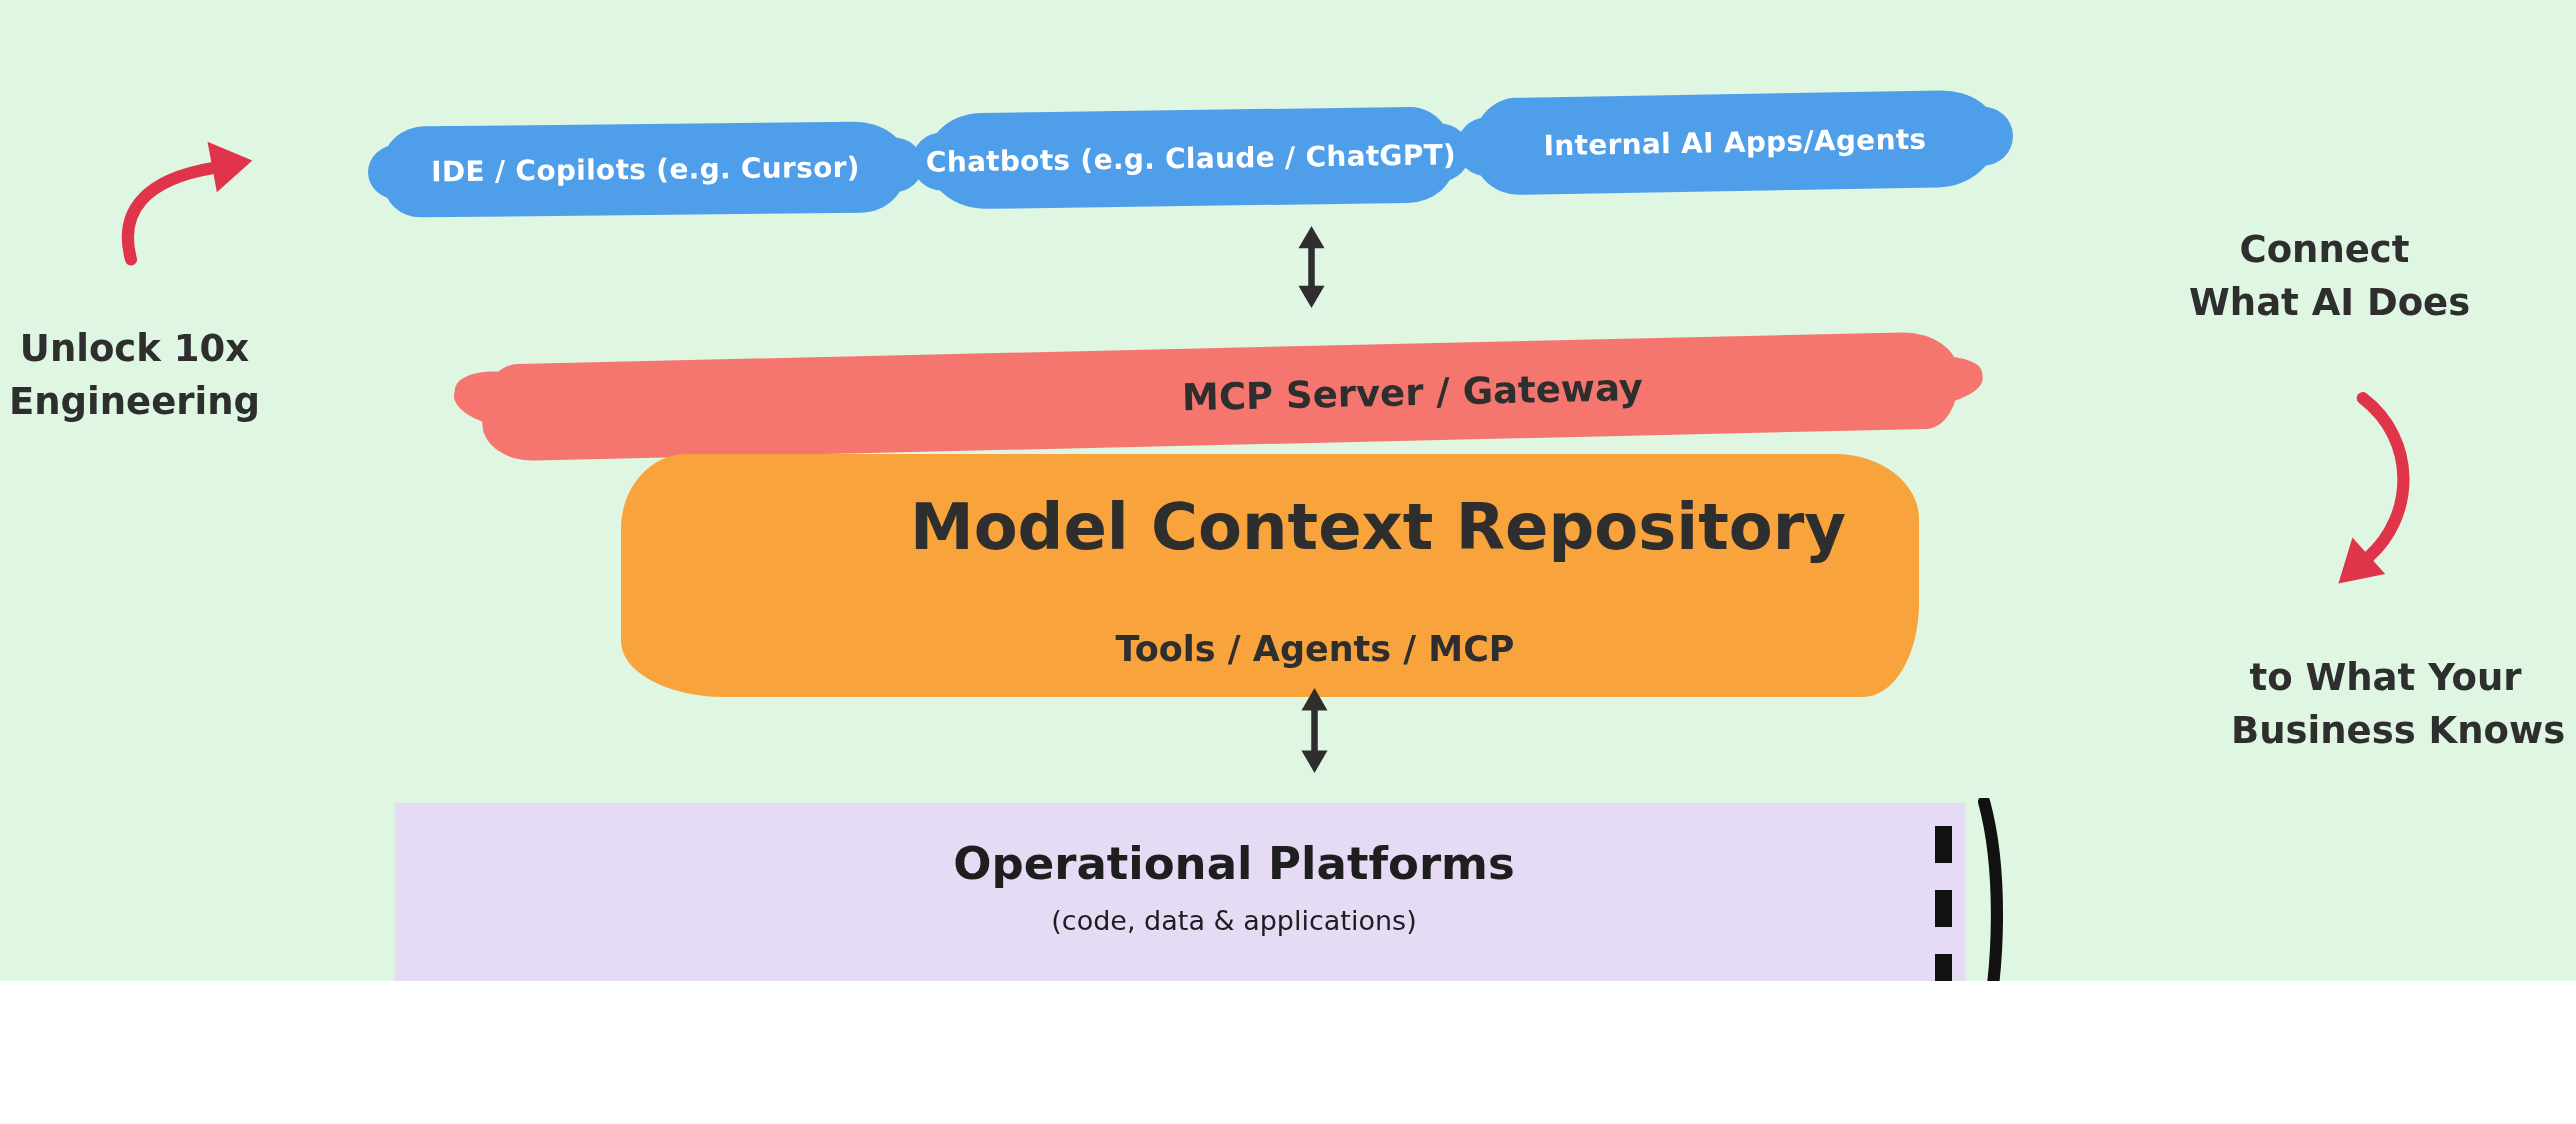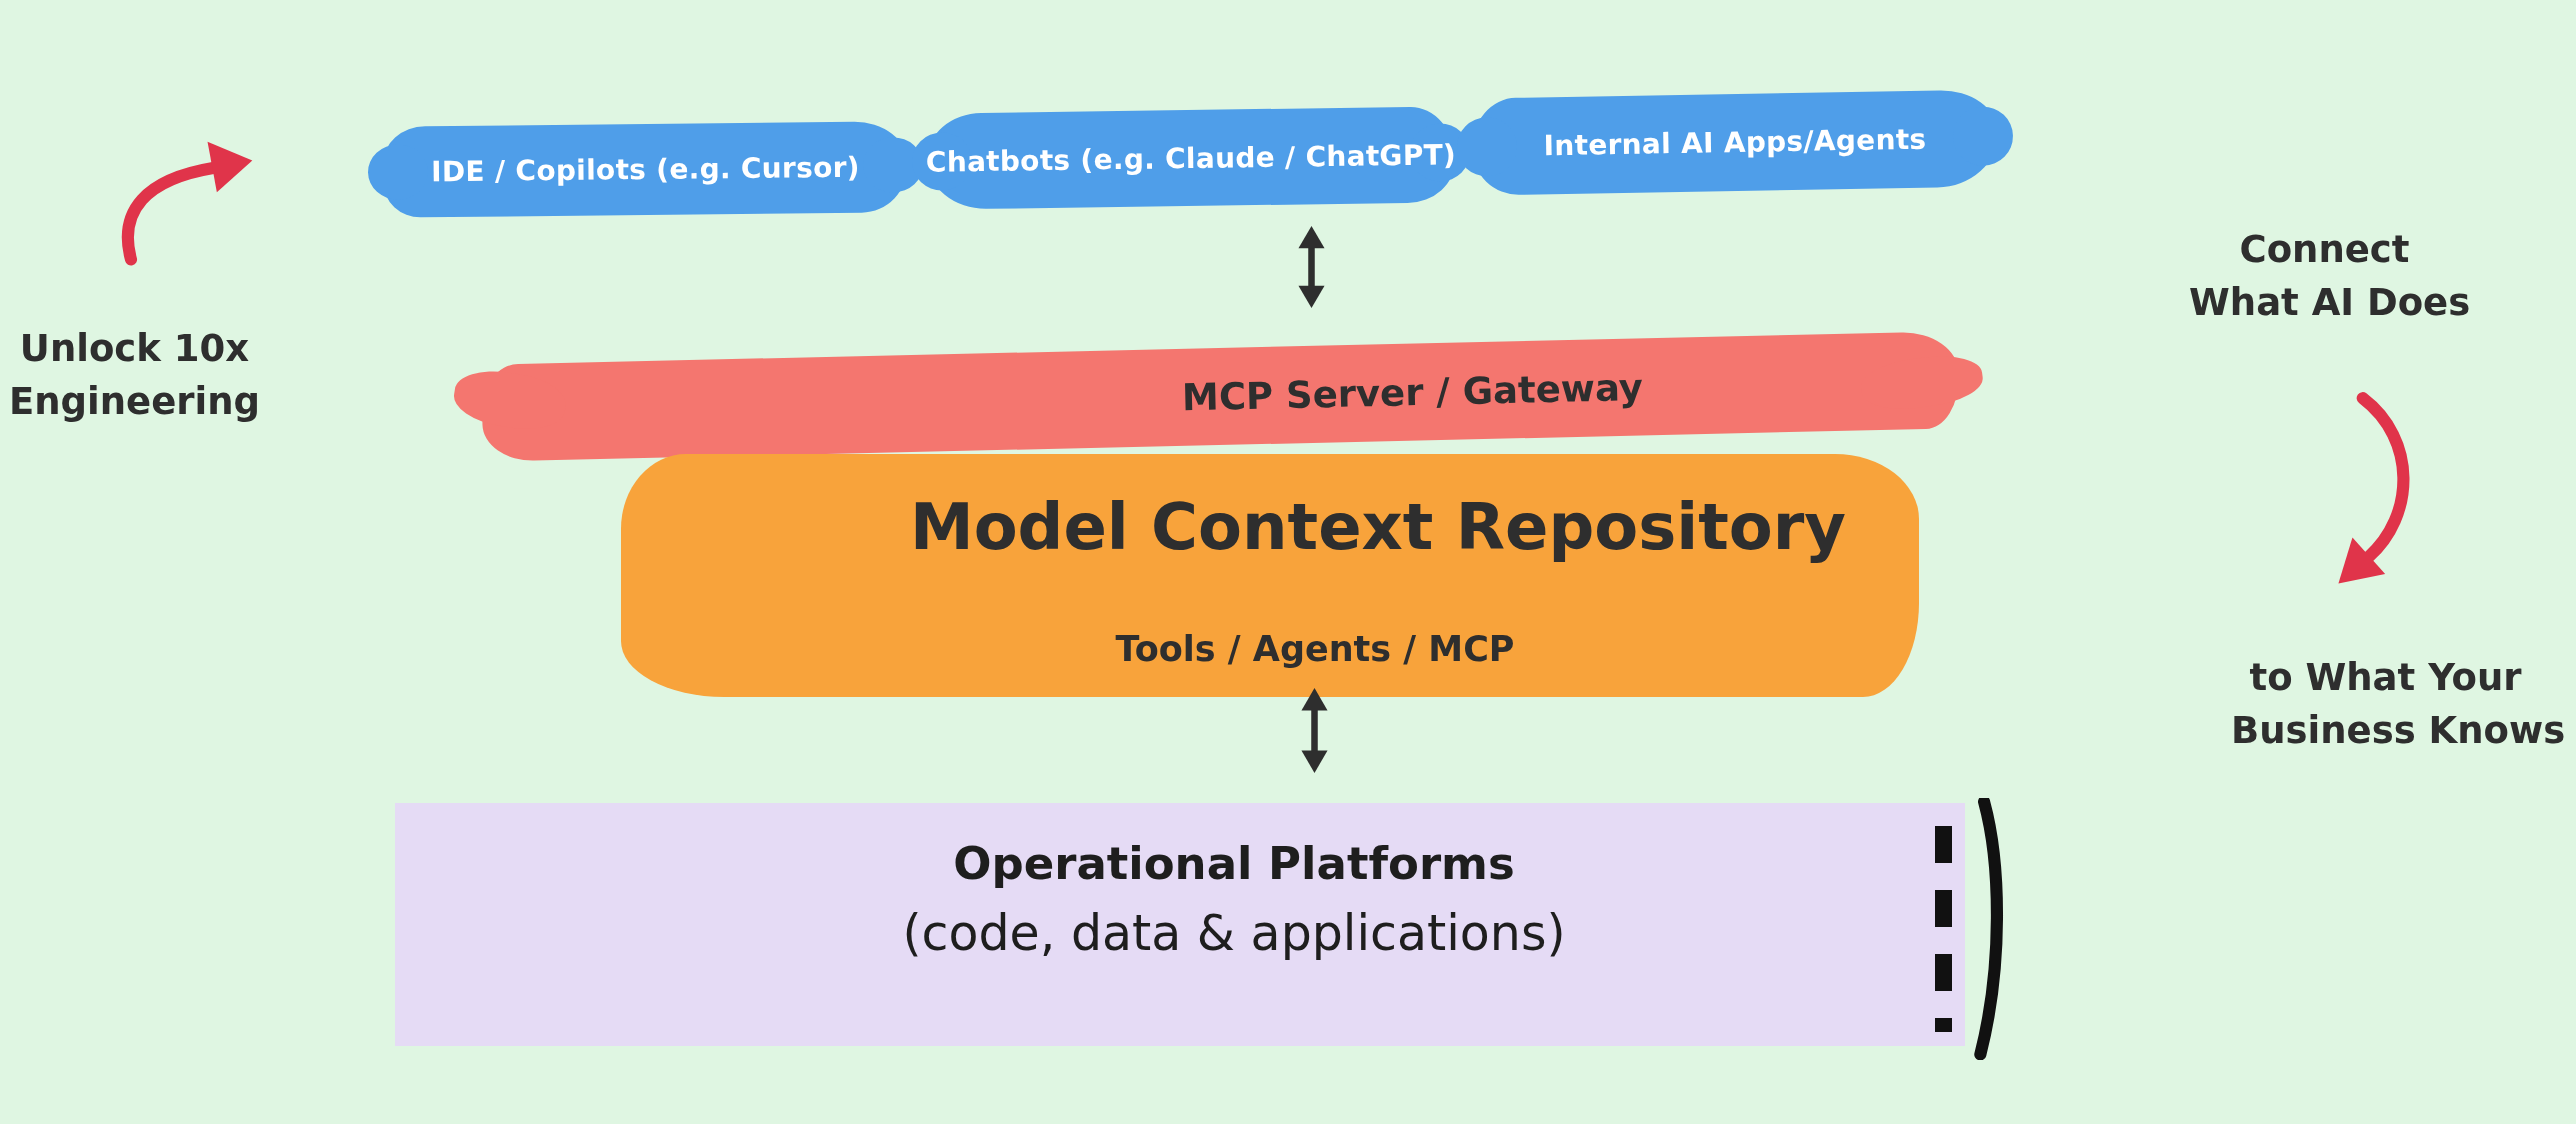--- a/index.html
+++ b/index.html
@@ -1,20 +1,20 @@
 <!DOCTYPE html>
 <html style="font-size:15px"><head>
 <meta charset="utf-8">
 <style>
   * { box-sizing: border-box; }
   html, body { margin: 0; padding: 0; }
   .canvas {
     position: relative;
     width: 2576px;
-    height: 1124px;
+    height: 981px;
     background: #dff6e2;
     overflow: hidden;
     font-family: "DejaVu Sans", sans-serif;
     color: #2e2e2e;
   }
 
   
   .pill {
     position: absolute;
     background: #4f9ee9;
@@ -97,21 +97,21 @@
     left: 395px; top: 803px; width: 1570px; height: 243px;
     background: #e5dbf5;
   }
   .platforms-title {
     position: relative; left: 54px; margin-top: 34px;
     text-align: center; font-size: 45px; font-weight: bold;
     color: #1e1e1e; white-space: nowrap;
   }
   .platforms-sub {
     position: relative; left: 54px; margin-top: 15px;
-    text-align: center; font-size: 49px; font-weight: normal;
+    text-align: center; font-size: 27px; font-weight: normal;
     color: #1e1e1e; white-space: nowrap;
   }
   .dashes {
     position: absolute; left: 1935px; top: 826px; width: 17px; height: 206px;
     background: repeating-linear-gradient(to bottom, #111 0 37px, transparent 37px 64px);
   }
   .curve-svg { position: absolute; left: 1969px; top: 798px; }
 
   
   .varrow { position: absolute; }

